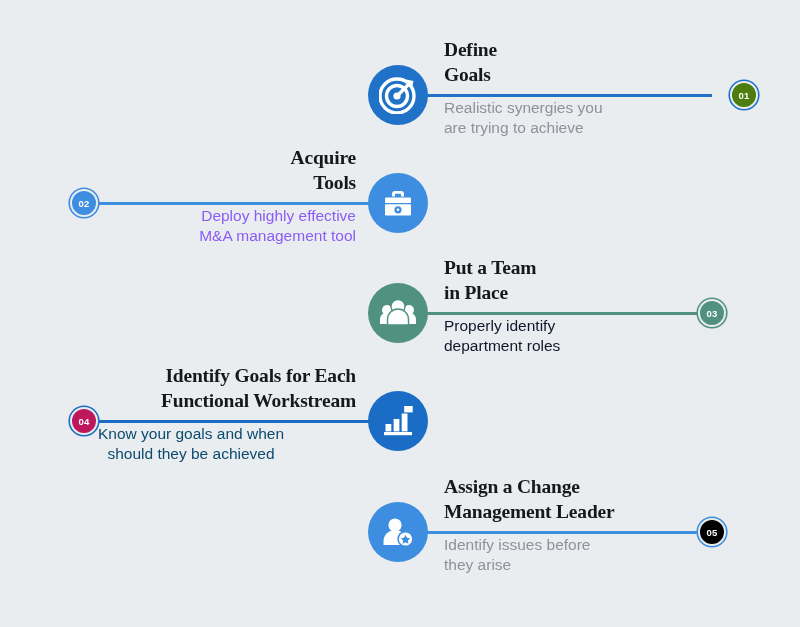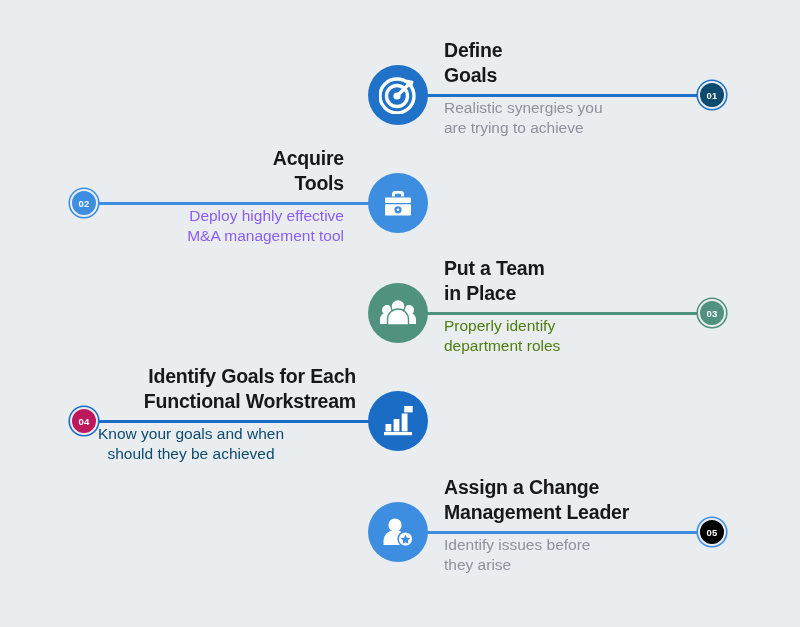--- a/index.html
+++ b/index.html
@@ -77,39 +77,40 @@
     width: 300px;
   }
   .title {
     font-size: 19.5px;
     font-weight: bold;
     color: #17181a;
     line-height: 1.26;
     letter-spacing: -0.2px;
     margin: 0;
     white-space: pre-line;
+    font-family: Liberation Serif, serif;
   }
   .desc {
     font-size: 15.5px;
     color: #8d929b;
     line-height: 1.28;
     margin: 0;
     white-space: pre-line;
   }
 
   
   .side-right .textcol  { left: 444px; }
   .side-right .title    { text-align: left; padding-top: 3px; }
   .side-right .desc     { text-align: left; padding-top: 11px; }
   .side-right .circle   { left: 368px; }
   .side-right .line     { left: 426px; }
   .side-right .badge    { left: 698px; }
 
   
-  .side-left .textcol   { left: 44px; width: 300px; }
+  .side-left .textcol   { left: 56px; width: 300px; }
   .side-left .title     { text-align: right; padding-top: 3px; }
   .side-left .desc      { text-align: right; padding-top: 11px; }
   .side-left .circle    { left: 368px; }
   .side-left .line      { left: 96px; }
   .side-left .badge     { left: 70px; }
 </style>
 </head>
 <body style="background: rgb(234, 237, 240);">
 
 <div class="board">
@@ -121,21 +122,21 @@
         <span>
           <svg width="38" height="38" viewBox="0 0 38 38">
             <circle cx="18" cy="20" r="17" fill="none" stroke="#ffffff" stroke-width="3.4"></circle>
             <circle cx="18" cy="20" r="10.5" fill="none" stroke="#ffffff" stroke-width="3.4"></circle>
             <circle cx="18" cy="20" r="3.6" fill="#ffffff"></circle>
             <path d="M18 20 L31 7" stroke="#ffffff" stroke-width="3.4" stroke-linecap="round"></path>
             <path d="M27.5 3.5 L34.5 5 L33 12 L29 8 Z" fill="#ffffff"></path>
           </svg>
         </span>
       </div>
-      <div class="badge" style="background: #0c4a6e; border: 2.5px solid rgb(234, 237, 240); box-shadow: rgb(31, 114, 200) 0px 0px 0px 1.6px;">
+      <div class="badge" style="background: #4d7c0f; border: 2.5px solid rgb(234, 237, 240); box-shadow: rgb(31, 114, 200) 0px 0px 0px 1.6px; margin-left: 32px;">
         <span>01</span>
       </div>
       <div class="textcol">
         <p class="title" style="color: rgb(23, 24, 26);">Define
 Goals</p>
         <p class="desc" style="color: rgb(141, 146, 155);">Realistic synergies you
 are trying to achieve</p>
       </div>
     </div>
   </div>
@@ -180,21 +181,21 @@
             <path d="M8.5 30 v-5.5 a10.5 10.5 0 0 1 21 0 V30 Z" fill="#ffffff" stroke="#519180" stroke-width="1.4"></path>
           </svg>
         </span>
       </div>
       <div class="badge" style="background: rgb(81, 145, 128); border: 2.5px solid rgb(234, 237, 240); box-shadow: rgb(81, 145, 128) 0px 0px 0px 1.6px;">
         <span>03</span>
       </div>
       <div class="textcol">
         <p class="title" style="color: rgb(23, 24, 26);">Put a Team
 in Place</p>
-        <p class="desc" style="color: #4d7c0f;">Properly identify
+        <p class="desc" style="color: #0f172a;">Properly identify
 department roles</p>
       </div>
     </div>
   </div>
 
   <div class="step side-left" style="top:361px;left:0;width:800px">
     <div class="step-inner">
       <div class="line" style="width: 282px; background: rgb(27, 108, 196);"></div>
       <div class="circle" style="background: rgb(27, 108, 196);">
         <span>

